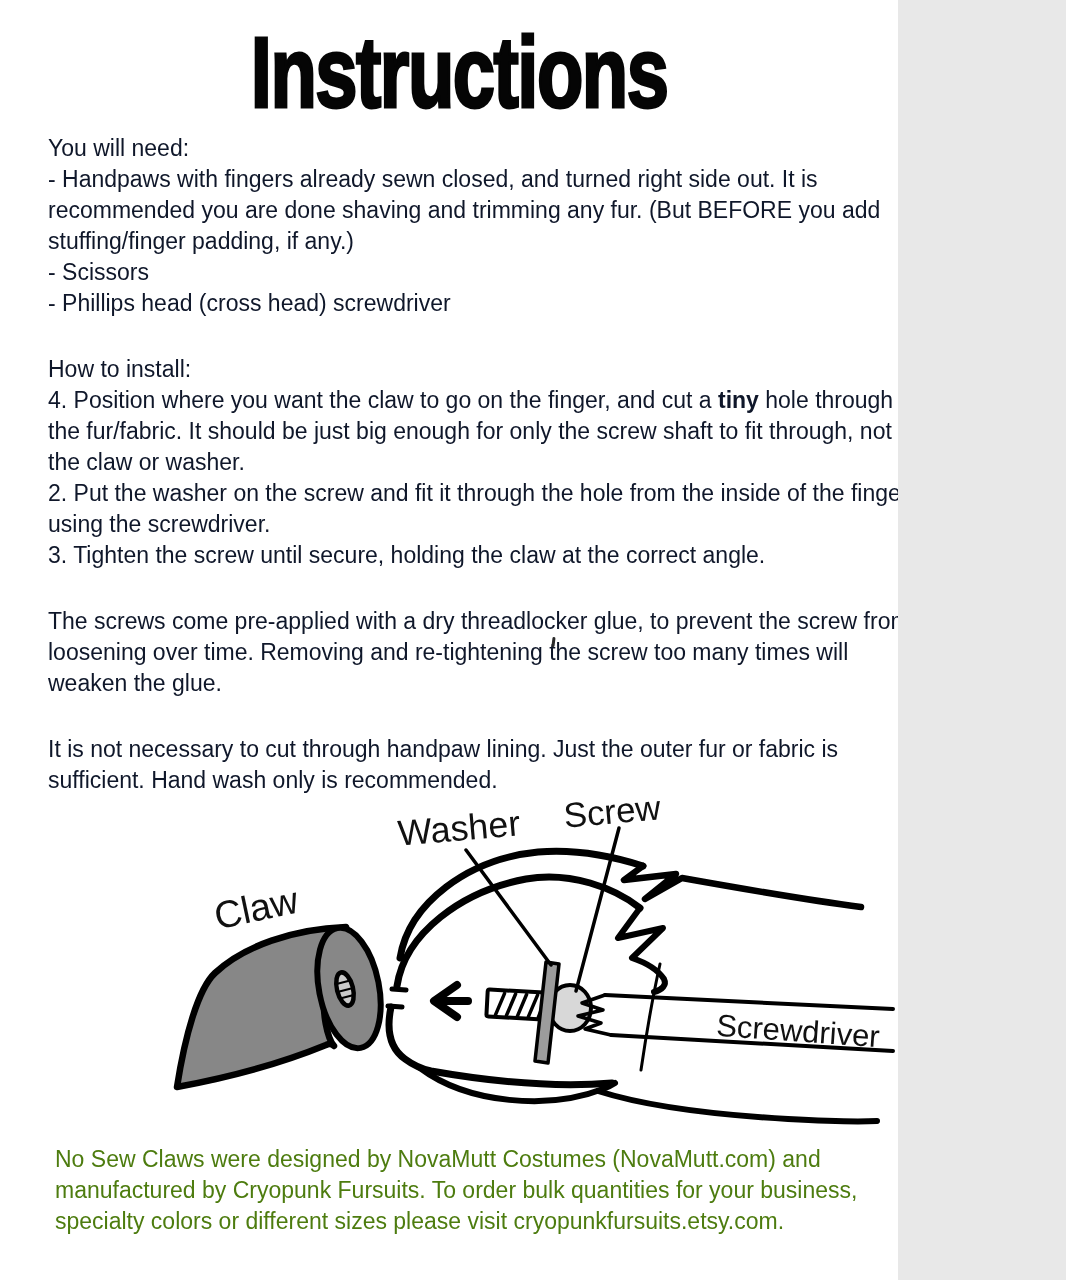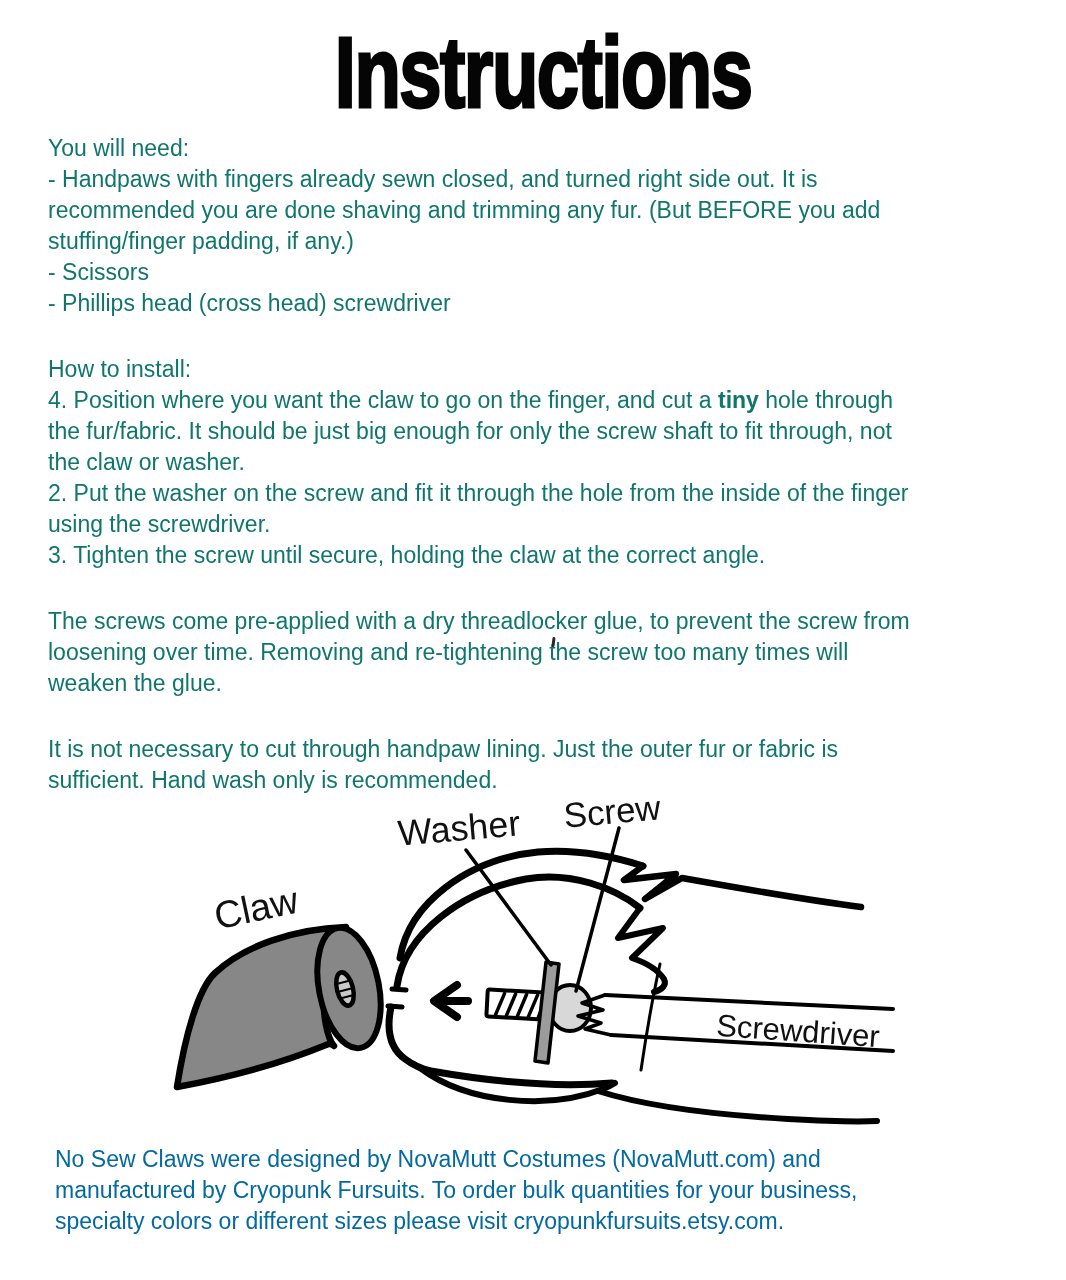--- a/index.html
+++ b/index.html
@@ -1,18 +1,18 @@
 <!DOCTYPE html>
 <html><head>
 <meta charset="utf-8">
 <style>
   html,body{margin:0;padding:0;background:#e8e8e8;}
   .page{
     position:relative;
-    width:1066px;height:1280px;
+    width:898px;height:1280px;
     background:#ffffff;
     overflow:hidden;
     font-family:"Liberation Sans","DejaVu Sans",sans-serif;
     color:#111111;
   }
   .title-wrap{
     position:absolute;left:0;right:0;top:17px;
     text-align:center;
   }
   .title-inner{
@@ -28,26 +28,26 @@
     white-space:nowrap;
   }
   .body-text{
     position:absolute;left:48px;top:133px;width:1010px;
   }
   .body-text p{
     margin:0 0 35px 0;
     font-size:23px;
     line-height:31px;
     white-space:pre-line;
-    color:#0f766e;
+    color:#0f172a;
   }
   .body-text b{font-weight:bold;}
   .footer-text{
     position:absolute;left:55px;top:1144px;width:1000px;
-    font-size:23px;line-height:31px;white-space:pre-line;color:#0369a1;
+    font-size:23px;line-height:31px;white-space:pre-line;color:#4d7c0f;
   }
   .ink-speck{
     position:absolute;left:552px;top:637px;width:3px;height:10px;
     background:#2a2a2a;transform:rotate(7deg);border-radius:2px;
   }
   svg.diagram{position:absolute;left:0;top:0;pointer-events:none;}
   svg.diagram text{
     font-family:"Liberation Sans","DejaVu Sans",sans-serif;
     fill:#111111;
   }

